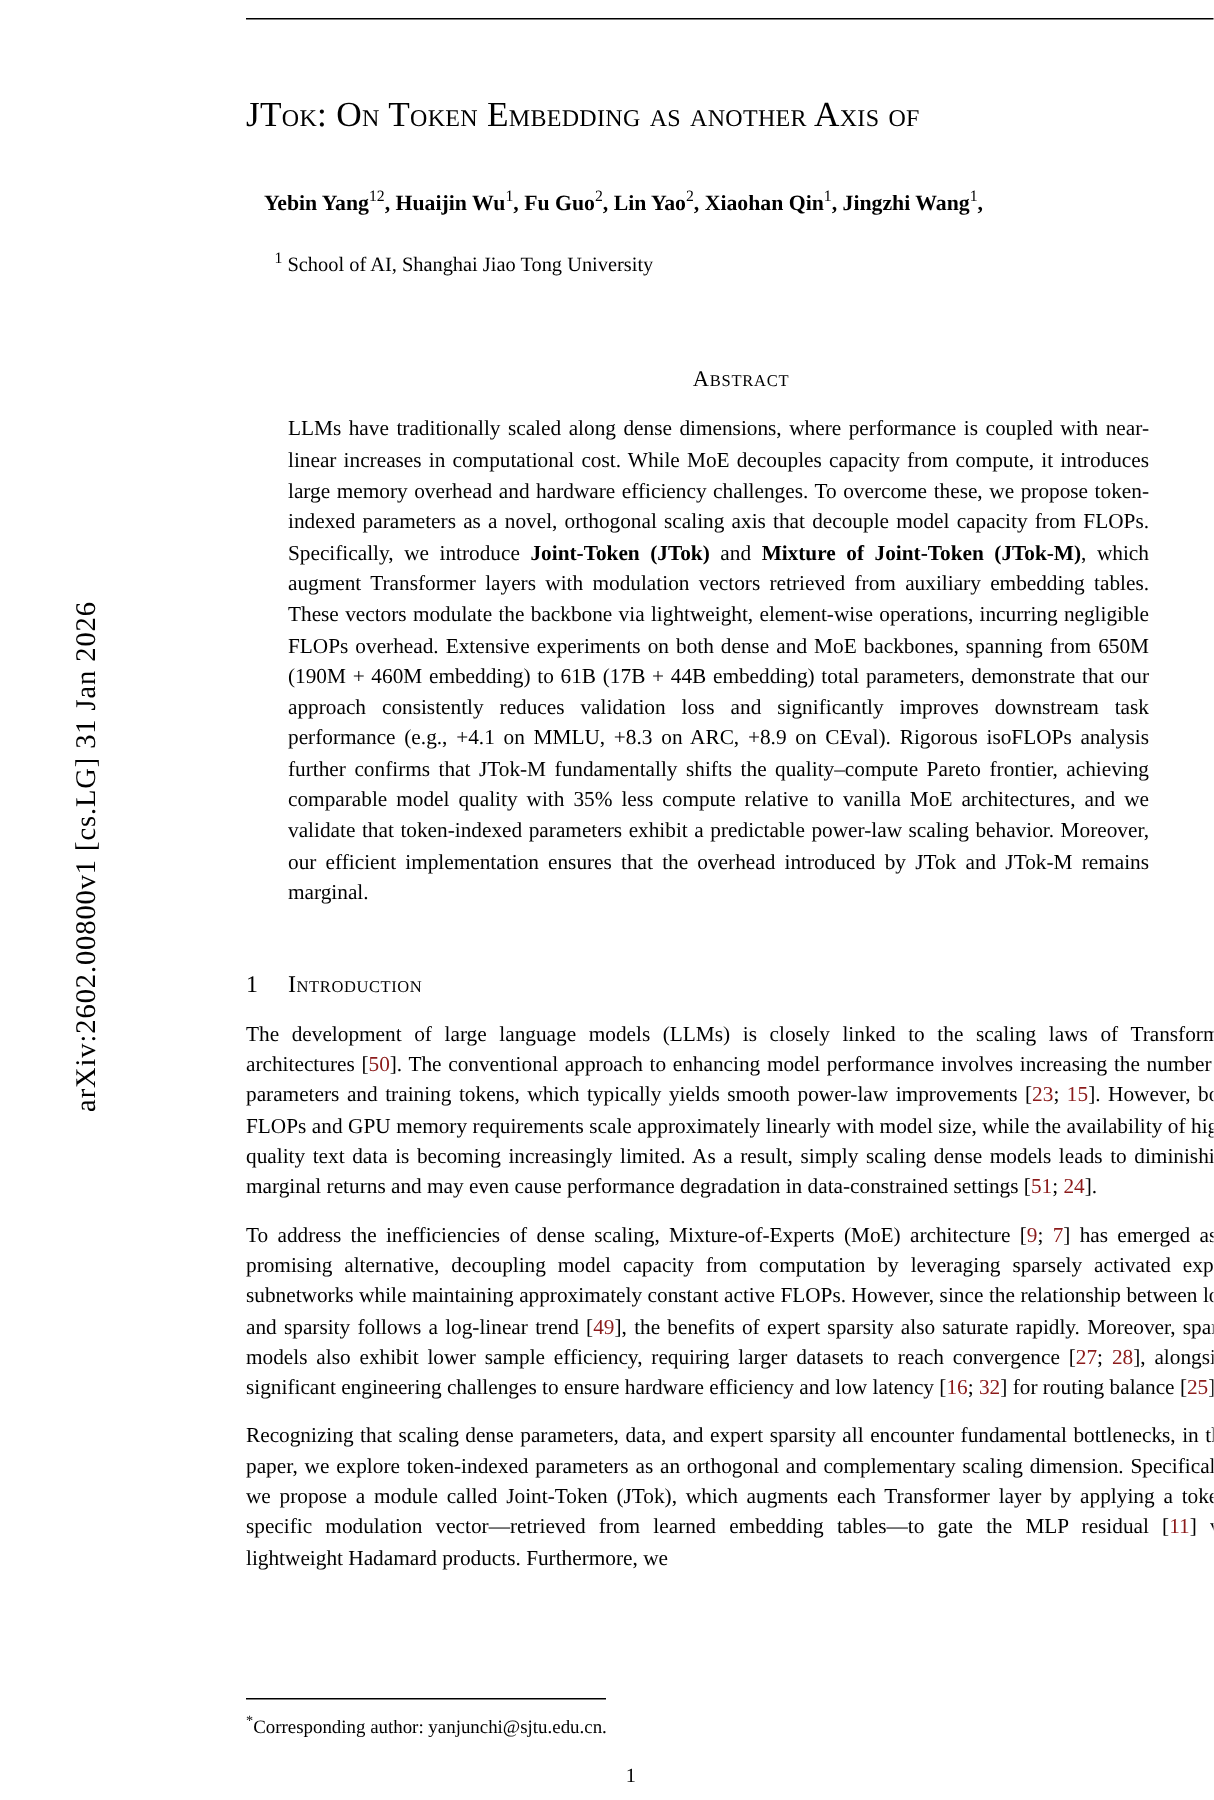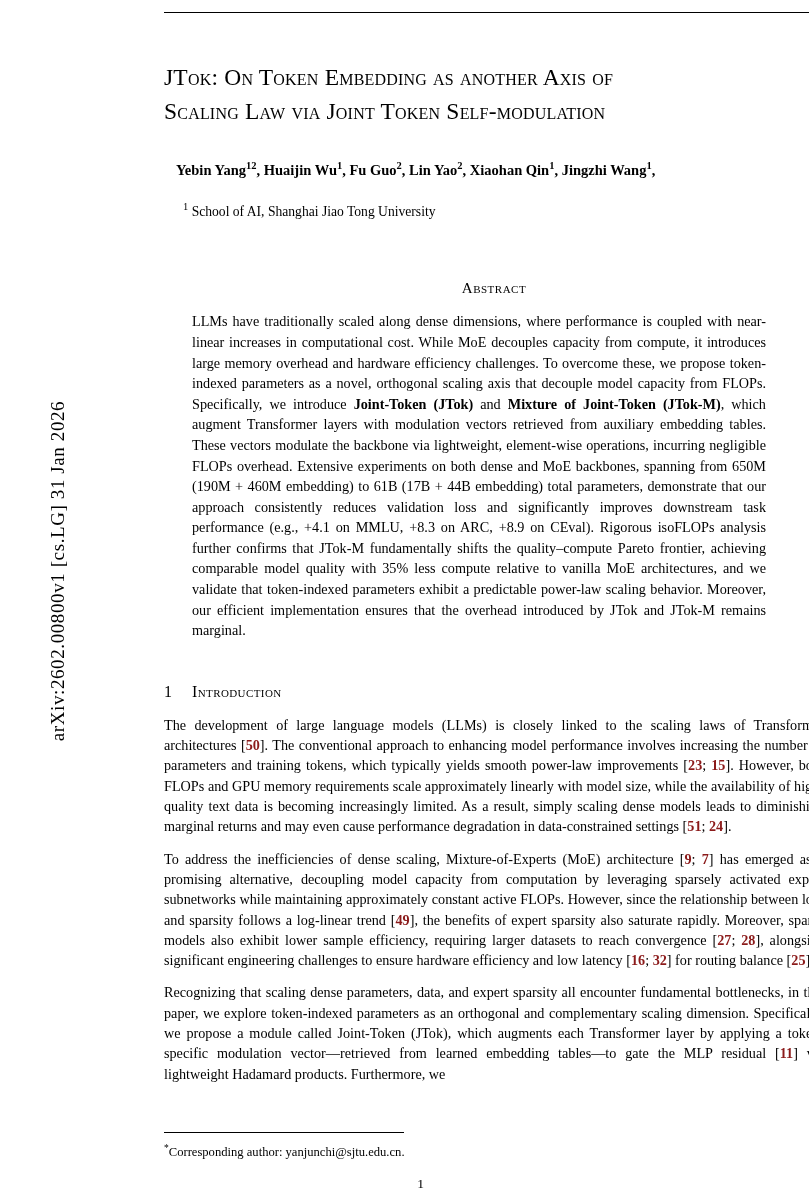--- a/index.html
+++ b/index.html
@@ -65,21 +65,21 @@
   }
   .sc { font-variant: small-caps; }
 
   .authors {
     font-size: 14.5px;
     line-height: 20px;
     margin: 0 0 2px 0;
     padding-left: 12px;
     font-weight: bold;
   }
-  .authors .sup { font-size: 10.5px; vertical-align: super; font-weight: bold; }
+  .authors .sup { font-size: 10.5px; vertical-align: super; font-weight: normal; }
   .affil {
     font-size: 13.6px;
     line-height: 19px;
     margin: 17px;
     padding-left: 2px;
   }
   .affil .sup { font-size: 10.5px; vertical-align: super; }
 
   .abstract-head {
     text-align: center;
@@ -107,21 +107,21 @@
     display: inline-block;
     width: 28px;
   }
 
   p.body {
     font-size: 14.2px;
     line-height: 20.3px;
     text-align: justify;
     margin: 0 0 12px 0;
   }
-  .cite { color: #8b1a1a; font-weight: bold; }
+  .cite { color: #8b1a1a; }
 
   .footnote-rule {
     position: absolute;
     left: 148px;
     top: 1132px;
     width: 240px;
     height: 1px;
     background: #000;
   }
   .footnote {
@@ -150,21 +150,20 @@
 <div class="arxiv-stamp">arXiv:2602.00800v1  [cs.LG]  31 Jan 2026</div>
 
 <div class="page">
 
   <div class="rule-top"></div>
 
   <div class="content">
 
     <h1 class="title">
       <span class="sc">JTok: On Token Embedding as another Axis of</span><br>
-      <span class="sc">Scaling Law via Joint Token Self-modulation</span>
     </h1>
 
     <p class="authors">
       <span>Yebin Yang<span class="sup">12</span>, Huaijin Wu<span class="sup">1</span>, Fu Guo<span class="sup">2</span>, Lin Yao<span class="sup">2</span>, Xiaohan Qin<span class="sup">1</span>, Jingzhi Wang<span class="sup">1</span>,</span>
     </p>
 
     <p class="affil"><span class="sup">1</span>  School of AI, Shanghai Jiao Tong University</p>
 
     <div class="abstract-head">Abstract</div>
     <p class="abstract-body">LLMs have traditionally scaled along dense dimensions, where performance is coupled with near-linear increases in computational cost. While MoE decouples capacity from compute, it introduces large memory overhead and hardware efficiency challenges. To overcome these, we propose token-indexed parameters as a novel, orthogonal scaling axis that decouple model capacity from FLOPs. Specifically, we introduce <b>Joint-Token (JTok)</b> and <b>Mixture of Joint-Token (JTok-M)</b>, which augment Transformer layers with modulation vectors retrieved from auxiliary embedding tables. These vectors modulate the backbone via lightweight, element-wise operations, incurring negligible FLOPs overhead. Extensive experiments on both dense and MoE backbones, spanning from 650M (190M + 460M embedding) to 61B (17B + 44B embedding) total parameters, demonstrate that our approach consistently reduces validation loss and significantly improves downstream task performance (e.g., +4.1 on MMLU, +8.3 on ARC, +8.9 on CEval). Rigorous isoFLOPs analysis further confirms that JTok-M fundamentally shifts the quality–compute Pareto frontier, achieving comparable model quality with 35% less compute relative to vanilla MoE architectures, and we validate that token-indexed parameters exhibit a predictable power-law scaling behavior. Moreover, our efficient implementation ensures that the overhead introduced by JTok and JTok-M remains marginal.</p>

